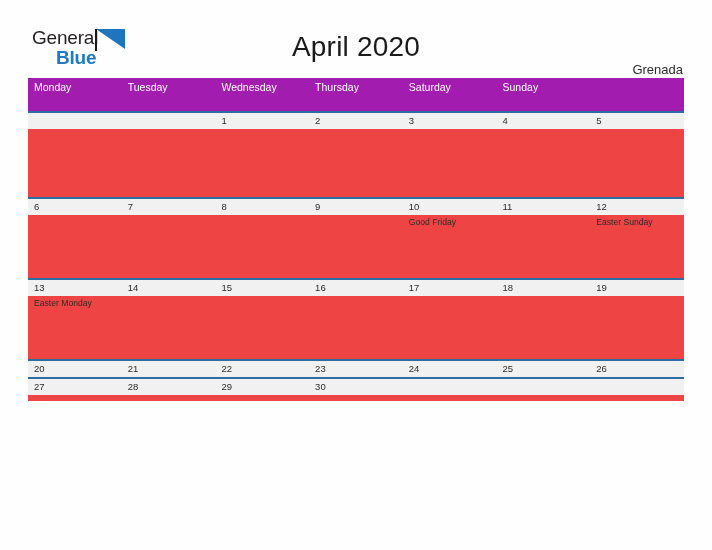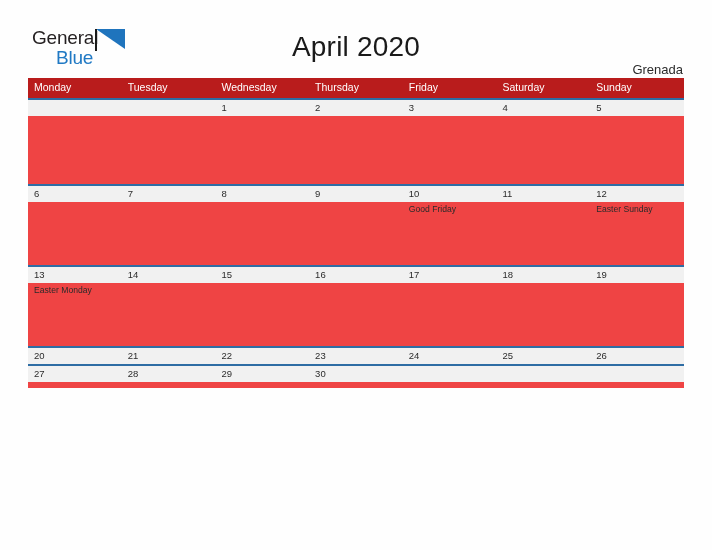--- a/index.html
+++ b/index.html
@@ -37,20 +37,21 @@
     line-height: 22px;
   }
   .logo-blue {
     position: absolute;
     left: 24px;
     top: 20px;
     font-size: 19px;
     letter-spacing: -0.2px;
     color: #2079c4;
     line-height: 22px;
+    font-weight: bold;
   }
   .logo-flag {
     position: absolute;
     left: 63px;
     top: 2px;
     width: 30px;
     height: 22px;
   }
 
   .cal-title {
@@ -76,22 +77,22 @@
   
   .calendar {
     position: absolute;
     left: 28px;
     top: 78px;
     width: 656px;
   }
 
   .weekday-row {
     display: flex;
-    background: #b91c1c;
-    height: 20px;
+    background: #a21caf;
+    height: 33px;
   }
   .weekday-cell {
     width: 93.714px;
     box-sizing: border-box;
     padding-left: 6px;
     color: #ffffff;
     font-size: 10.5px;
     line-height: 18px;
     white-space: nowrap;
   }
@@ -158,21 +159,20 @@
 
 </div>
 
 <div class="calendar">
 
   <div class="weekday-row">
     <div class="weekday-cell">Monday</div>
     <div class="weekday-cell">Tuesday</div>
     <div class="weekday-cell">Wednesday</div>
     <div class="weekday-cell">Thursday</div>
-    <div class="weekday-cell">Friday</div>
     <div class="weekday-cell">Saturday</div>
     <div class="weekday-cell">Sunday</div>
   </div>
 
   <div class="week week-1">
     <div class="week-topline"></div>
     <div class="week-dates">
       <div class="day-num-cell"></div>
       <div class="day-num-cell"></div>
       <div class="day-num-cell">1</div>

